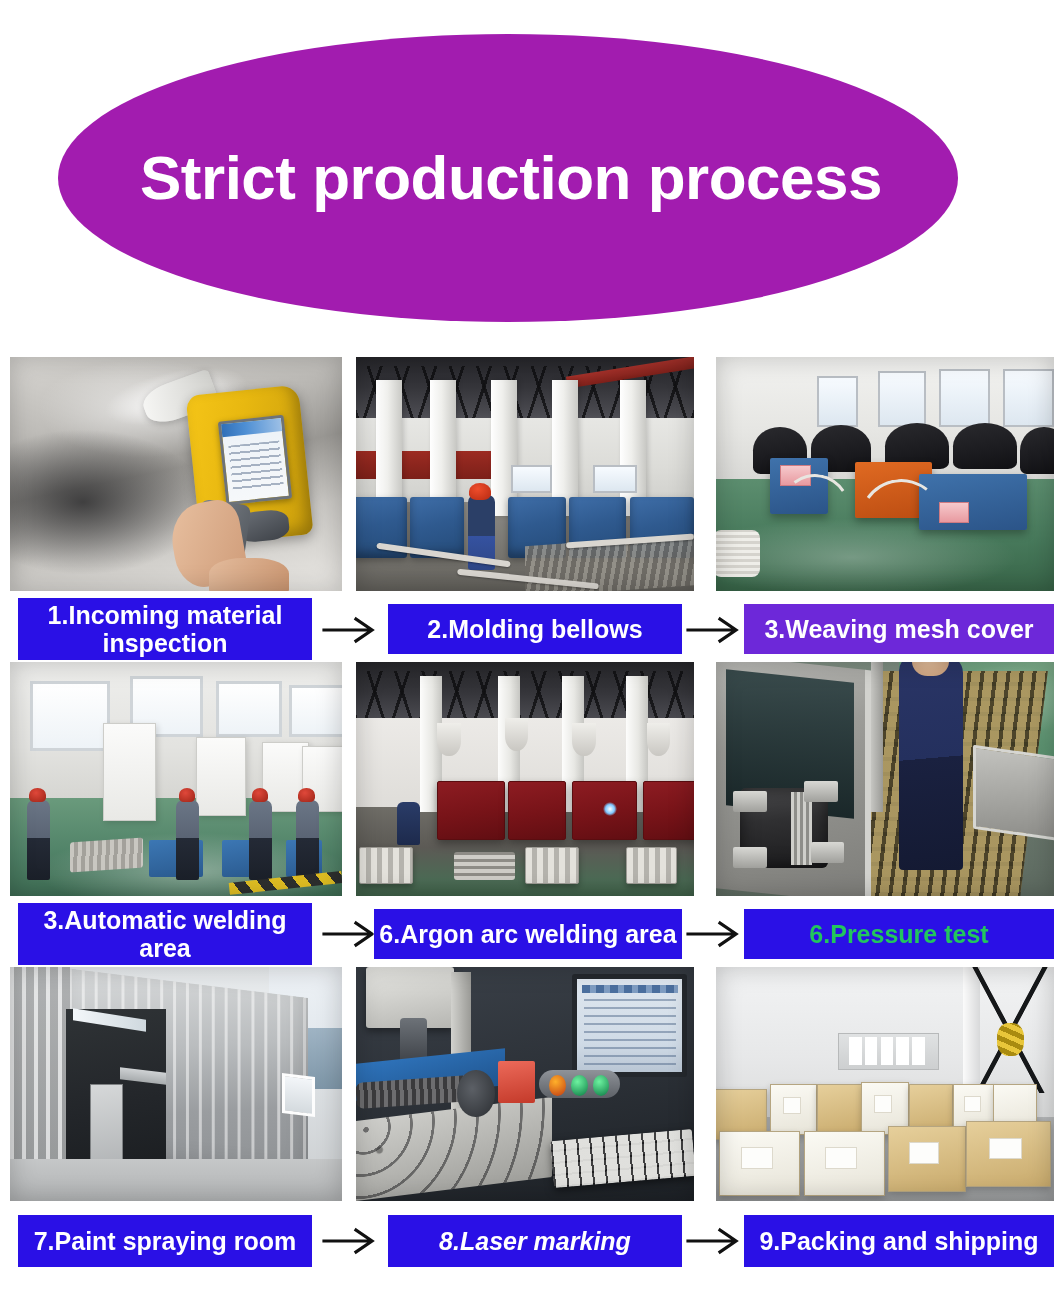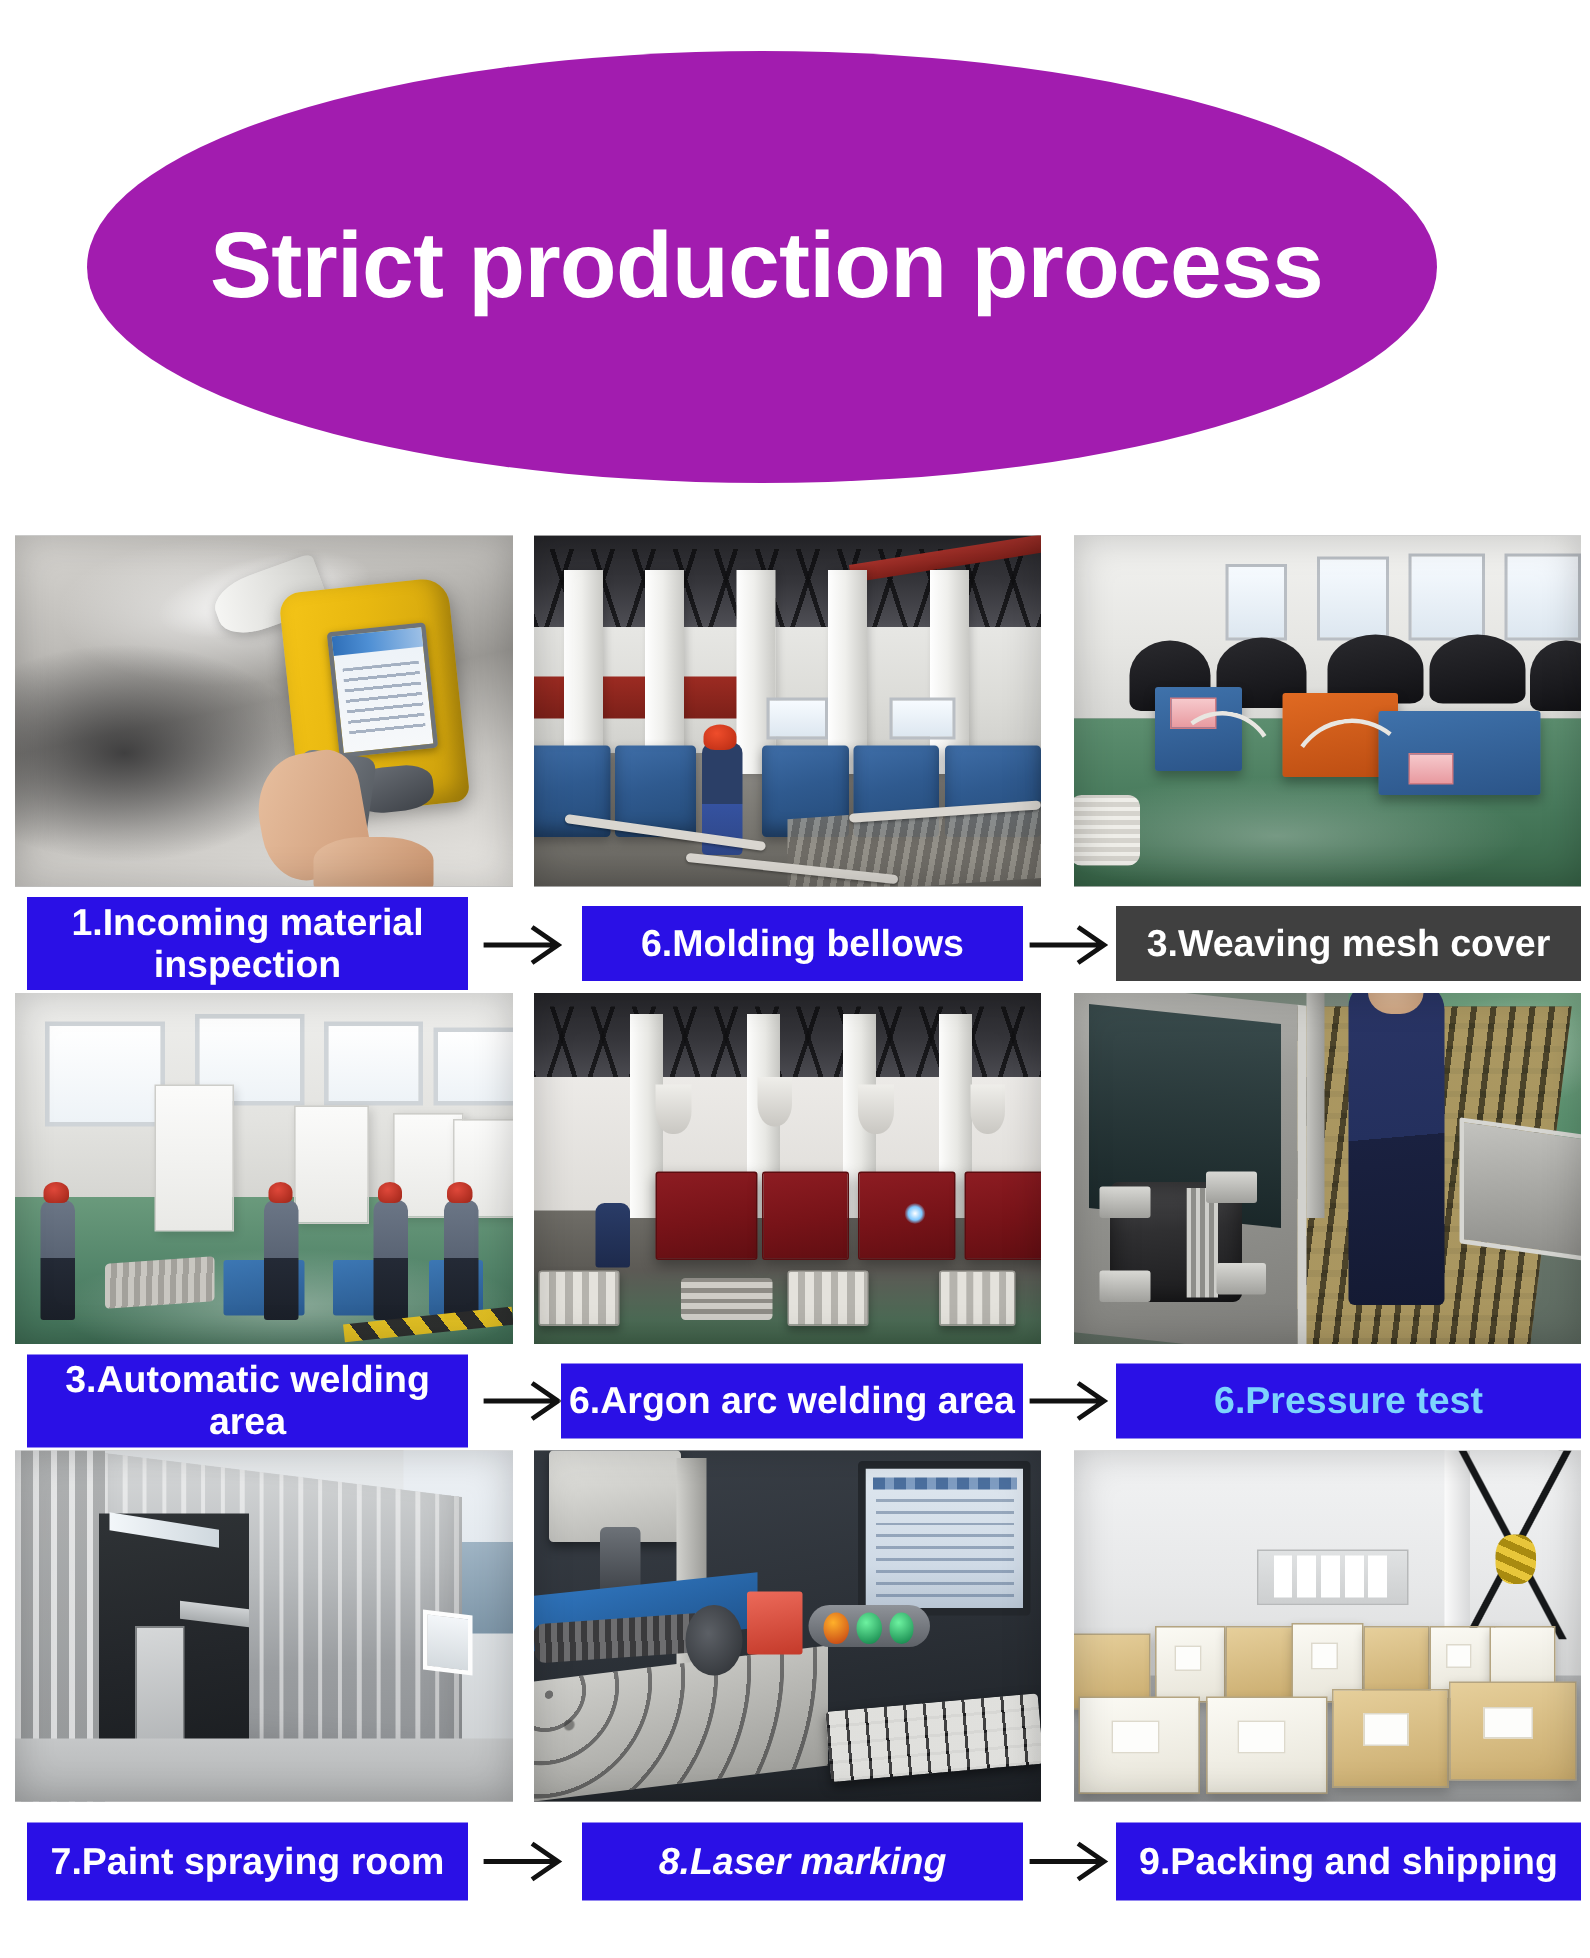--- a/index.html
+++ b/index.html
@@ -651,27 +651,27 @@
     </div>
   </div>
 
   <div class="labels lb-1">
     <div class="label-bar lb-col1 r1c1" style="background: rgb(42, 16, 230); color: rgb(255, 255, 255);">1.Incoming material inspection</div>
     <div class="arrow ar-a ar-r1">
       <svg viewBox="0 0 58 34">
           <path d="M2 17 H46 M34 6 L50 17 L34 28" fill="none" stroke="#111111" stroke-width="3.2" stroke-linecap="square"></path>
         </svg>
     </div>
-    <div class="label-bar lb-col2 r1c2" style="background: rgb(42, 16, 230); color: rgb(255, 255, 255);">6.Molding bellows</div>
+    <div class="label-bar lb-col2 r1c2" style="background: rgb(42, 16, 230); color: rgb(255, 255, 255);">2.Molding bellows</div>
     <div class="arrow ar-b ar-r1">
       <svg viewBox="0 0 58 34">
           <path d="M2 17 H46 M34 6 L50 17 L34 28" fill="none" stroke="#111111" stroke-width="3.2" stroke-linecap="square"></path>
         </svg>
     </div>
-    <div class="label-bar lb-col3 r1c3" style="background: #404040; color: rgb(255, 255, 255);">3.Weaving mesh cover</div>
+    <div class="label-bar lb-col3 r1c3" style="background: #6d28d9; color: rgb(255, 255, 255);">3.Weaving mesh cover</div>
   </div>
 
   <div class="row row-2">
 
     <div class="photo c1 ph-h">
       <div class="scene s4 hall">
         <div class="wall"></div>
         <div class="floor"></div>
         <div class="floorshine"></div>
         <div class="bigwin" style="left:6%;  top:8%;  width:24%; height:30%;"></div>
@@ -754,21 +754,21 @@
       <svg viewBox="0 0 58 34">
           <path d="M2 17 H46 M34 6 L50 17 L34 28" fill="none" stroke="#111111" stroke-width="3.2" stroke-linecap="square"></path>
         </svg>
     </div>
     <div class="label-bar r2c2" style="background: rgb(42, 16, 230); color: rgb(255, 255, 255);">6.Argon arc welding area</div>
     <div class="arrow ar-b ar-r2">
       <svg viewBox="0 0 58 34">
           <path d="M2 17 H46 M34 6 L50 17 L34 28" fill="none" stroke="#111111" stroke-width="3.2" stroke-linecap="square"></path>
         </svg>
     </div>
-    <div class="label-bar lb-col3 r2c3" style="background: rgb(42, 16, 230); color: #7dd3fc;">6.Pressure test</div>
+    <div class="label-bar lb-col3 r2c3" style="background: rgb(42, 16, 230); color: #22c55e;">6.Pressure test</div>
   </div>
 
   <div class="row row-3">
 
     <div class="photo c1 ph-h">
       <div class="scene s7">
         <div class="sky"></div>
         <div class="bldg"></div>
         <div class="wallbig"></div>
         <div class="corrug"></div>

